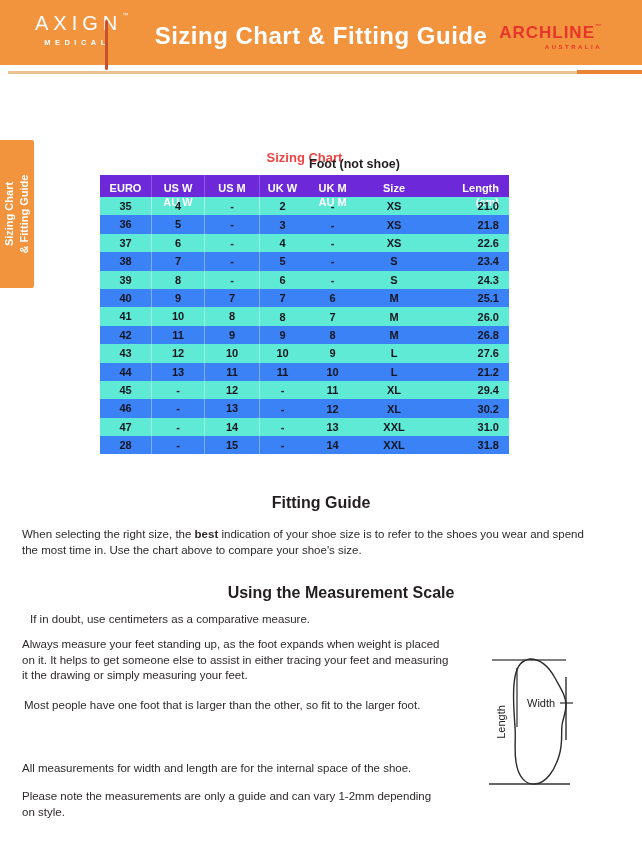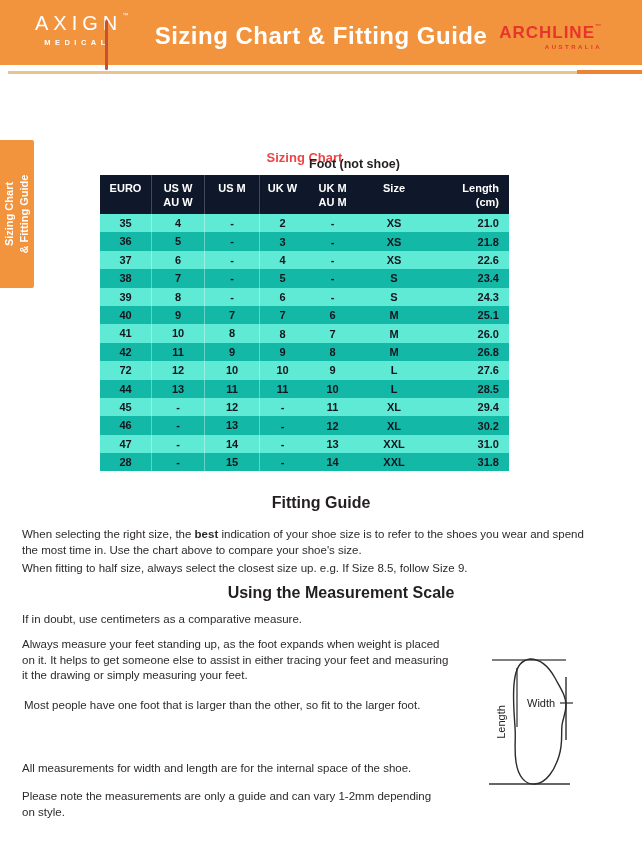--- a/index.html
+++ b/index.html
@@ -26,38 +26,38 @@
   .side-tab { position:absolute; left:0; top:140px; width:34px; height:148px; background:#F2933D; border-radius:0 2px 2px 0; }
   .side-tab-text {
     position:absolute; left:0; top:0; width:148px; height:34px;
     transform:translateY(148px) rotate(-90deg); transform-origin:0 0;
     color:#ffffff; font-size:11px; font-weight:bold; line-height:15px; text-align:center; padding-top:2px;
   }
   
   .chart-title { position:absolute; left:100px; top:150px; width:409px; text-align:center; font-size:13px; font-weight:bold; color:#ef4444; }
   .foot-note { position:absolute; left:309px; top:157px; width:200px; text-align:left; font-size:12.5px; font-weight:bold; color:#231f20; }
   .size-table { position:absolute; left:100px; top:175px; width:409px; }
-  .thead { display:grid; grid-template-columns:52px 53px 55px 45px 55px 68px 81px; background:#0f172a; height:39px; }
+  .thead { display:grid; grid-template-columns:52px 53px 55px 45px 55px 68px 81px; background:#6d28d9; height:22px; }
   .th { color:#ffffff; font-size:11px; font-weight:bold; line-height:14px; text-align:center; white-space:pre-line; padding-top:6px; }
   .th.c6 { text-align:right; padding-right:10px; }
   .th.c0, .th.c1, .th.c2 { border-right:1px solid rgba(255,255,255,0.22); }
   .tr { display:grid; grid-template-columns:52px 53px 55px 45px 55px 68px 81px; height:18.4px; align-items:center; }
   .tr.dark  { background:#5eead4; }
-  .tr.light { background:#14b8a6; }
+  .tr.light { background:#3b82f6; }
   .td { font-size:11px; font-weight:bold; color:#15151f; text-align:center; }
   .td.c0, .td.c1, .td.c2 { border-right:1px solid rgba(255,255,255,0.35); align-self:stretch; line-height:18.4px; }
   .td.c6 { text-align:right; padding-right:10px; }
   
   .h-center { position:absolute; left:0; width:642px; text-align:center; font-size:16px; font-weight:bold; color:#231f20; }
   .h-fitting { top:494px; }
   .h-using { top:584px; padding-left:40px; }
   .para { position:absolute; left:22px; font-size:11.5px; line-height:16px; color:#2e2a2b; white-space:pre-line; }
   .p-select { top:518px; width:605px;margin-top:8px; }
   .p-half { top:560px; width:605px; }
-  .p-doubt { top:611px; width:605px; }
+  .p-doubt { top:611px; width:605px;margin-left:8px; }
   .p-standing { top:637px; width:470px; line-height:15.5px; }
   .p-larger { top:697px; left:24px; width:470px; }
   .p-internal { top:760px; width:605px; }
   .p-vary { top:788px; width:605px; }
   
   .foot-diagram { position:absolute; left:486px; top:650px; }
 </style>
 </head>
 <body>
 
@@ -166,36 +166,36 @@
         <div class="tr light">
           <div class="td c0">42</div>
           <div class="td c1">11</div>
           <div class="td c2">9</div>
           <div class="td c3">9</div>
           <div class="td c4">8</div>
           <div class="td c5">M</div>
           <div class="td c6">26.8</div>
         </div>
         <div class="tr dark">
-          <div class="td c0">72</div>
+          <div class="td c0">43</div>
           <div class="td c1">12</div>
           <div class="td c2">10</div>
           <div class="td c3">10</div>
           <div class="td c4">9</div>
           <div class="td c5">L</div>
           <div class="td c6">27.6</div>
         </div>
         <div class="tr light">
           <div class="td c0">44</div>
           <div class="td c1">13</div>
           <div class="td c2">11</div>
           <div class="td c3">11</div>
           <div class="td c4">10</div>
           <div class="td c5">L</div>
-          <div class="td c6">28.5</div>
+          <div class="td c6">21.2</div>
         </div>
         <div class="tr dark">
           <div class="td c0">45</div>
           <div class="td c1">-</div>
           <div class="td c2">12</div>
           <div class="td c3">-</div>
           <div class="td c4">11</div>
           <div class="td c5">XL</div>
           <div class="td c6">29.4</div>
         </div>
@@ -225,21 +225,20 @@
           <div class="td c4">14</div>
           <div class="td c5">XXL</div>
           <div class="td c6">31.8</div>
         </div>
       </div>
   </div>
 
   <div class="h-center h-fitting">Fitting Guide</div>
   <div class="para p-select"><span>When selecting the right size, the </span><b>best</b><span> indication of your shoe size is to refer to the shoes you wear and spend
 the most time in. Use the chart above to compare your shoe's size.</span></div>
-  <div class="para p-half">When fitting to half size, always select the closest size up. e.g. If Size 8.5, follow Size 9.</div>
 
   <div class="h-center h-using">Using the Measurement Scale</div>
   <div class="para p-doubt">If in doubt, use centimeters as a comparative measure.</div>
   <div class="para p-standing">Always measure your feet standing up, as the foot expands when weight is placed
 on it. It helps to get someone else to assist in either tracing your feet and measuring
 it the drawing or simply measuring your feet.</div>
   <div class="para p-internal">All measurements for width and length are for the internal space of the shoe.</div>
   <div class="para p-larger">Most people have one foot that is larger than the other, so fit to the larger foot.</div>
   <div class="para p-vary">Please note the measurements are only a guide and can vary 1-2mm depending
 on style.</div>

